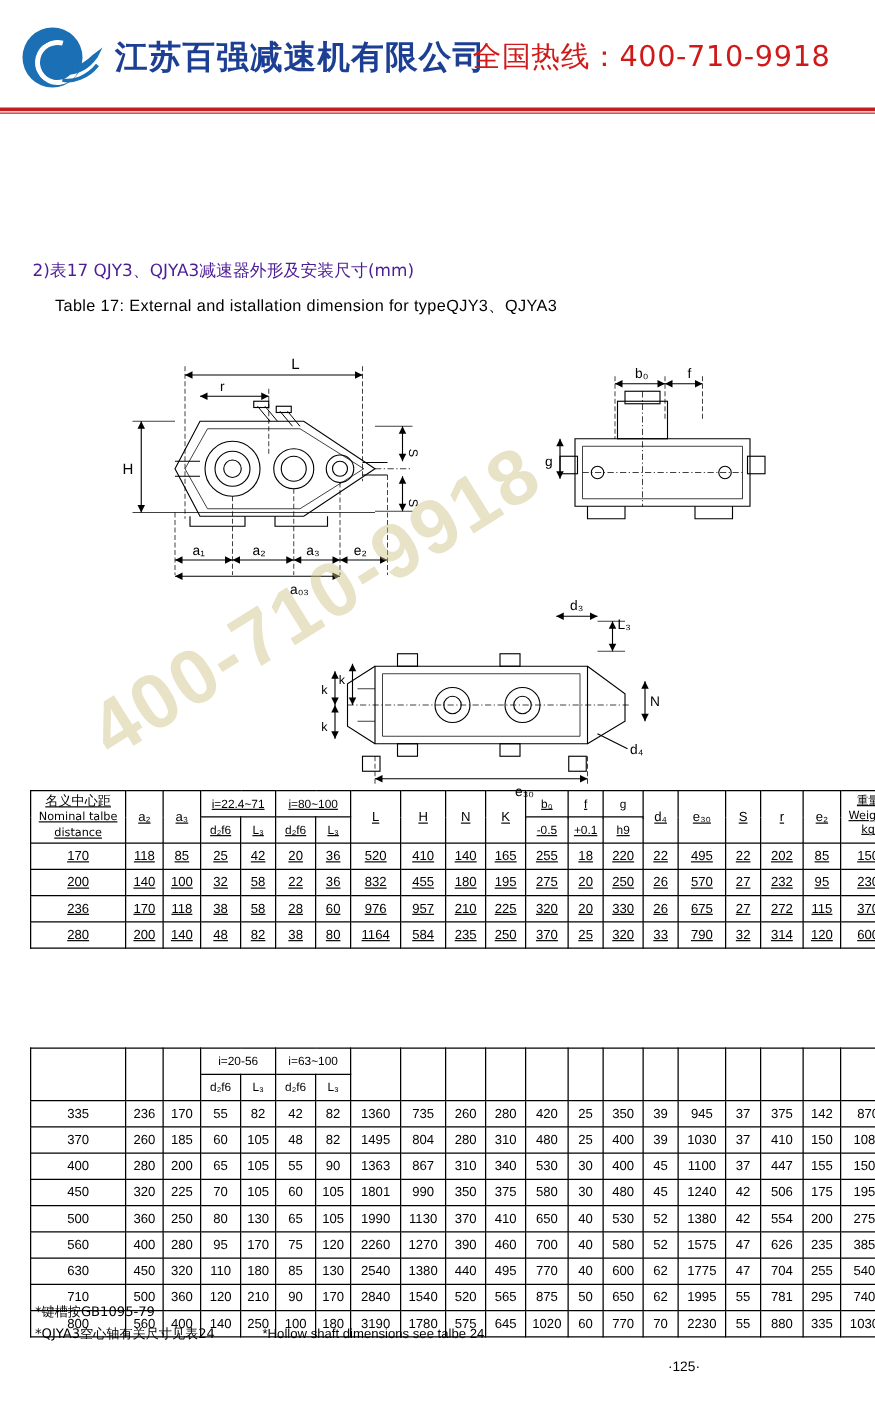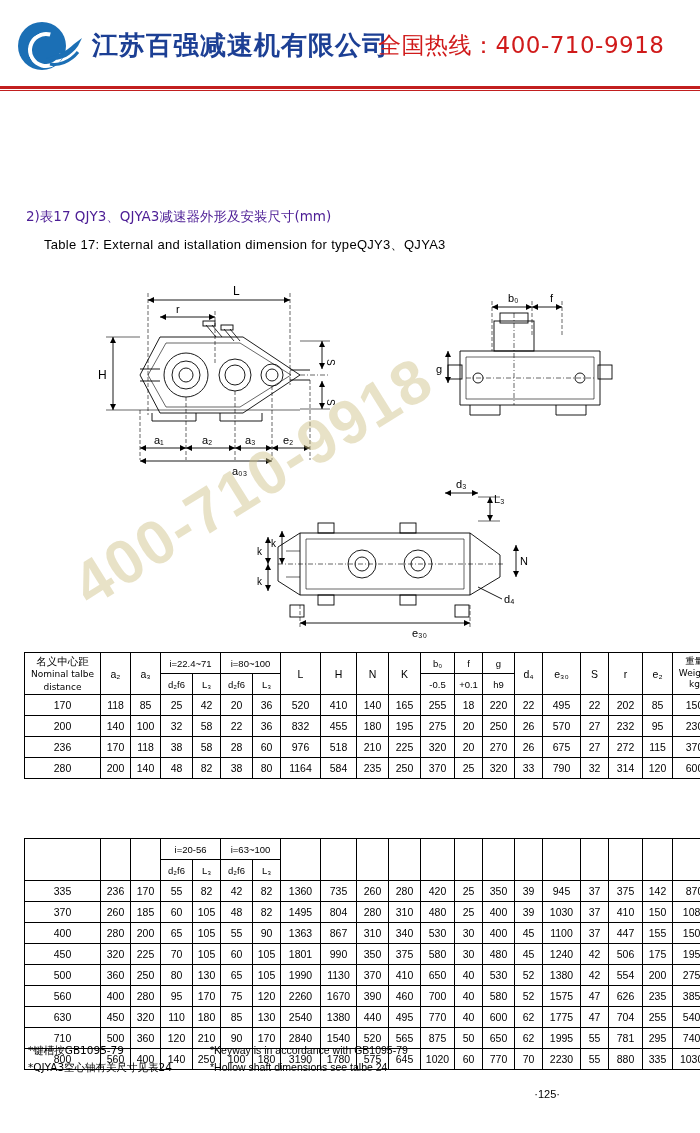--- a/index.html
+++ b/index.html
@@ -139,21 +139,21 @@
   }
   .drawing svg { display: block; }
 
   
   .table-block {
     position: absolute;
     left: 24px;
     width: 652px;
     z-index: 6;
   }
-  #table1-block { top: 652px; }
+  #table1-block { top: 632px; text-decoration: underline; }
   #table2-block { top: 838px; }
 
   table {
     border-collapse: collapse;
     width: 652px;
     table-layout: fixed;
     background: transparent;
   }
   table td, table th {
     border: 1px solid #000;
@@ -538,26 +538,26 @@
       </tr>
       <tr>
         <td>236</td>
         <td>170</td>
         <td>118</td>
         <td>38</td>
         <td>58</td>
         <td>28</td>
         <td>60</td>
         <td>976</td>
-        <td>518</td>
+        <td>957</td>
         <td>210</td>
         <td>225</td>
         <td>320</td>
         <td>20</td>
-        <td>270</td>
+        <td>330</td>
         <td>26</td>
         <td>675</td>
         <td>27</td>
         <td>272</td>
         <td>115</td>
         <td>370</td>
       </tr>
       <tr>
         <td>280</td>
         <td>200</td>
@@ -748,21 +748,21 @@
       </tr>
       <tr>
         <td>560</td>
         <td>400</td>
         <td>280</td>
         <td>95</td>
         <td>170</td>
         <td>75</td>
         <td>120</td>
         <td>2260</td>
-        <td>1670</td>
+        <td>1270</td>
         <td>390</td>
         <td>460</td>
         <td>700</td>
         <td>40</td>
         <td>580</td>
         <td>52</td>
         <td>1575</td>
         <td>47</td>
         <td>626</td>
         <td>235</td>
@@ -834,21 +834,20 @@
         <td>335</td>
         <td>10300</td>
       </tr>
     </tbody>
   </table>
 </div>
 
 <div class="footnotes">
   <div class="fn-row">
     <span class="fn-left">*键槽按GB1095-79</span>
-    <span class="fn-right">*Keyway is in accordance with GB1095-79</span>
   </div>
   <div class="fn-row">
     <span class="fn-left">*QJYA3空心轴有关尺寸见表24</span>
     <span class="fn-right">*Hollow shaft dimensions see talbe 24</span>
   </div>
 </div>
 
 <div class="page-num">·125·</div>
 
 </body></html>

